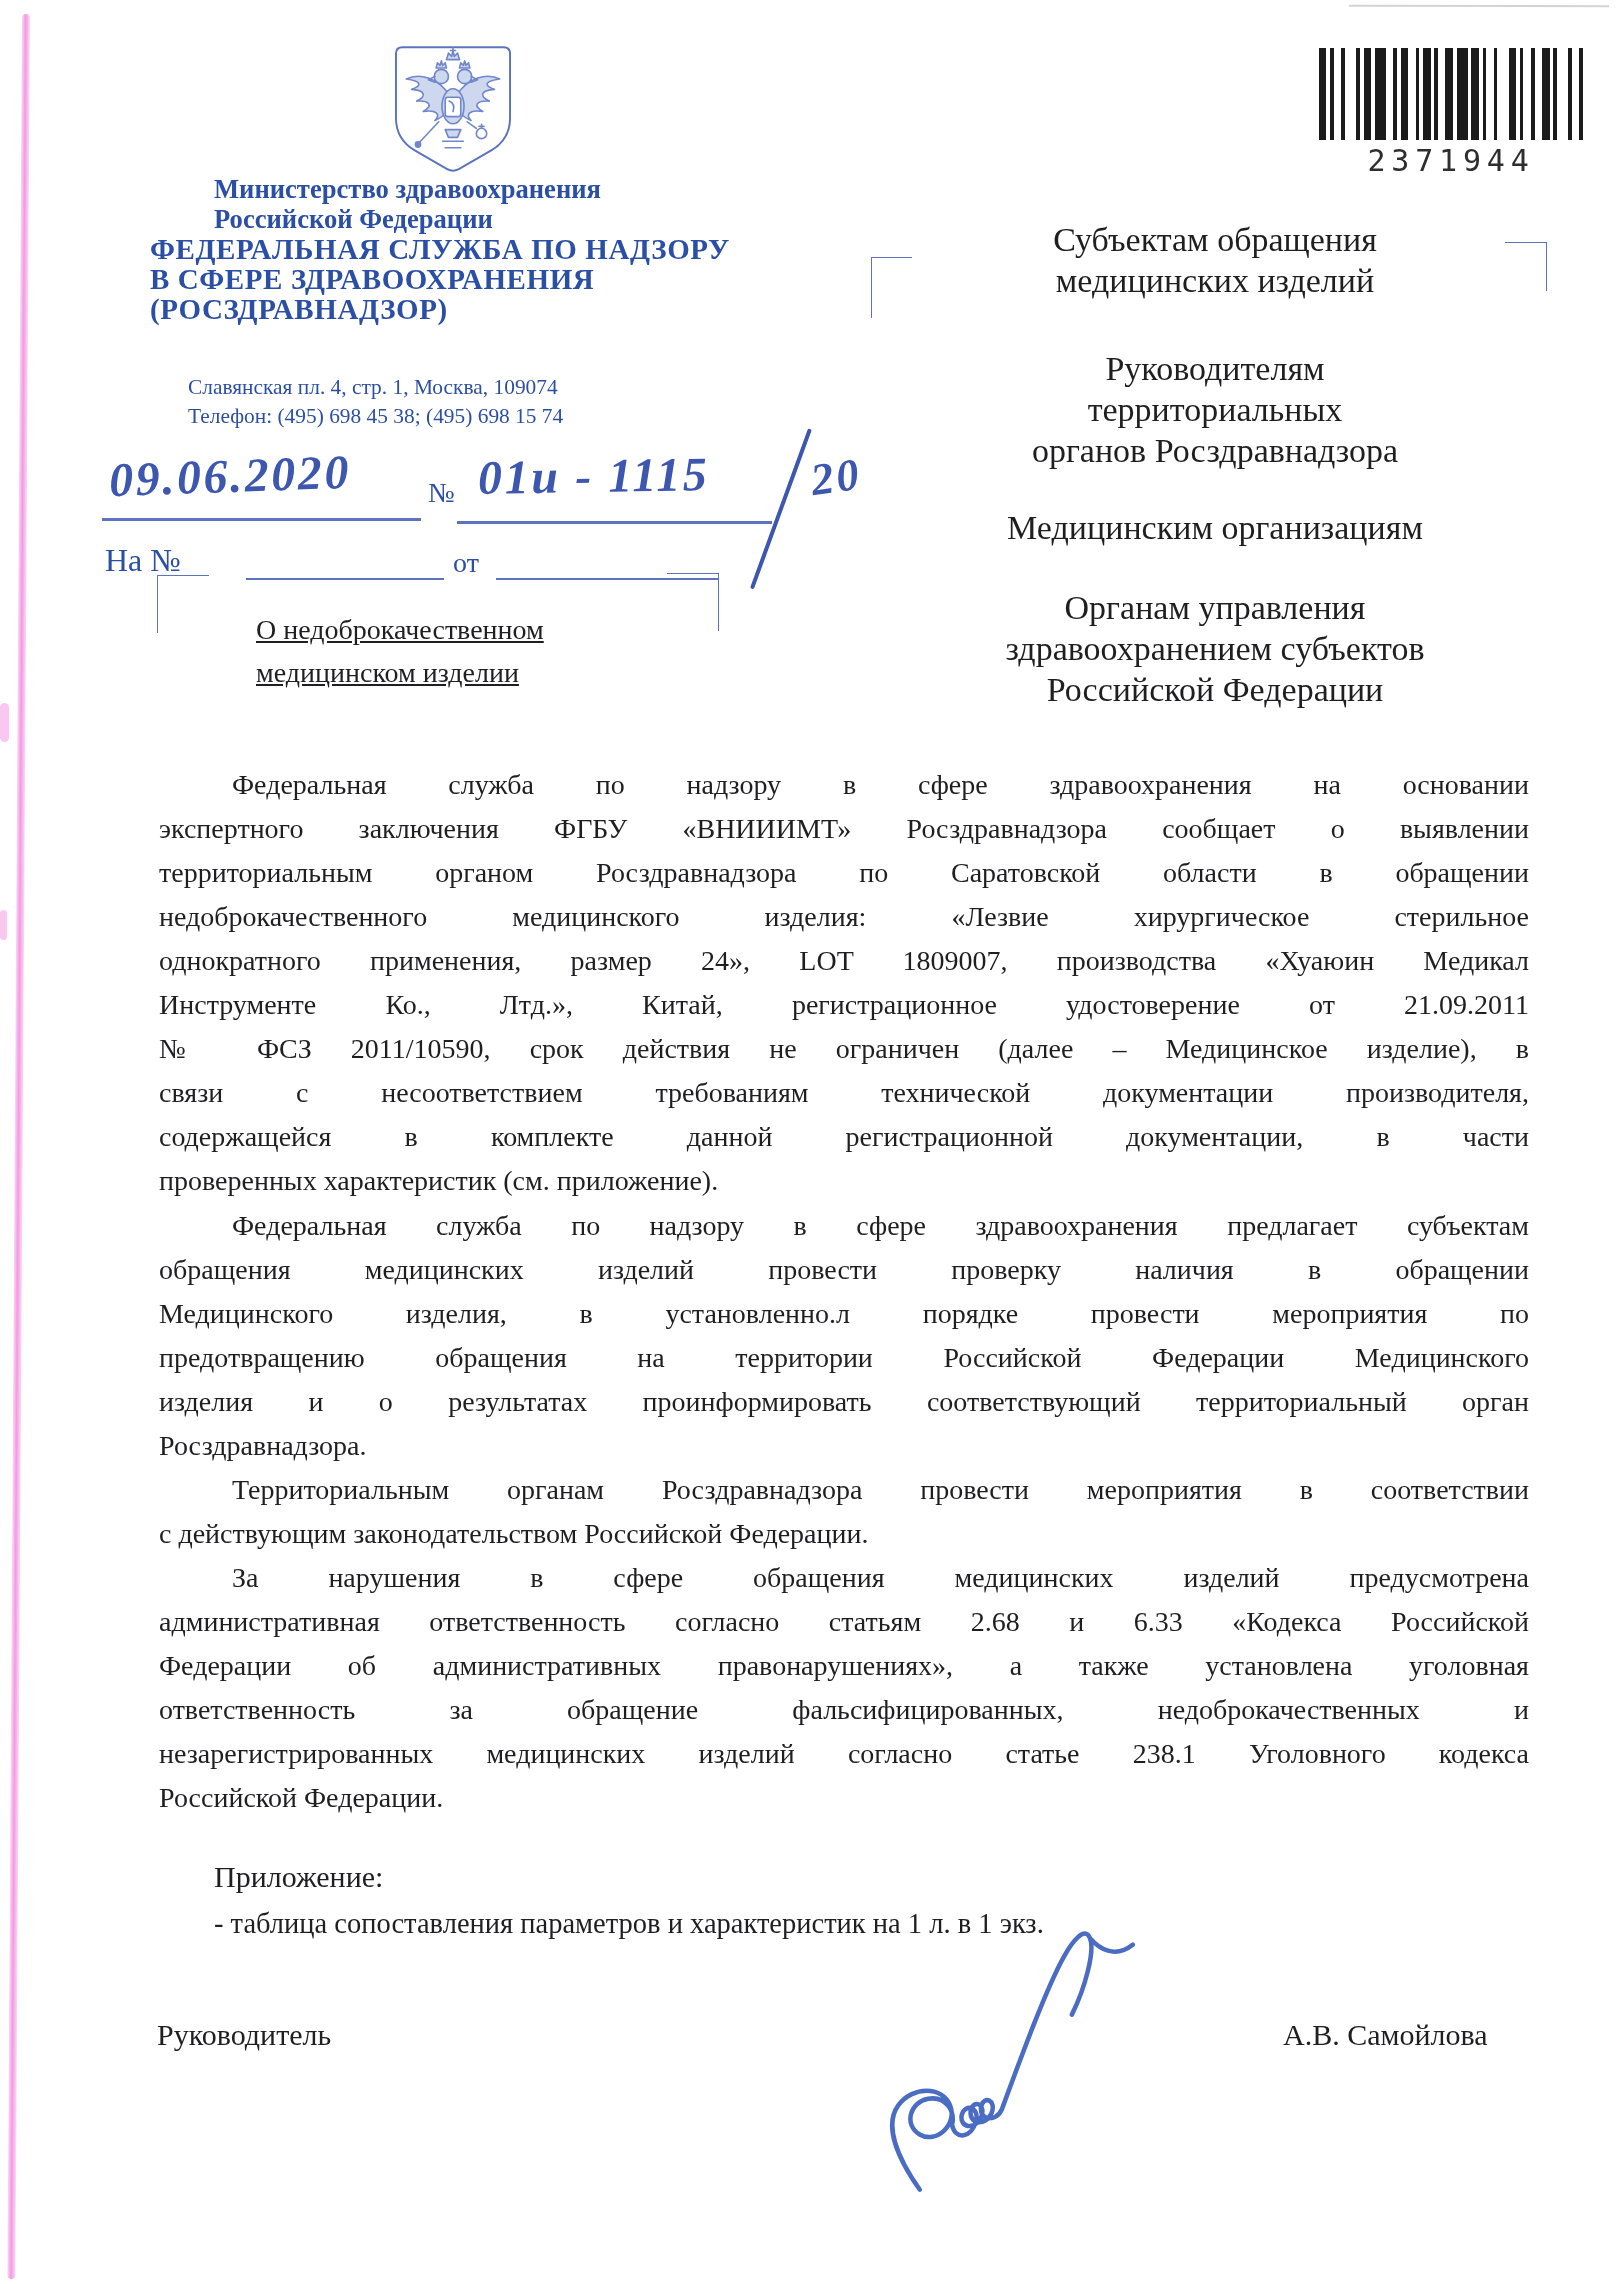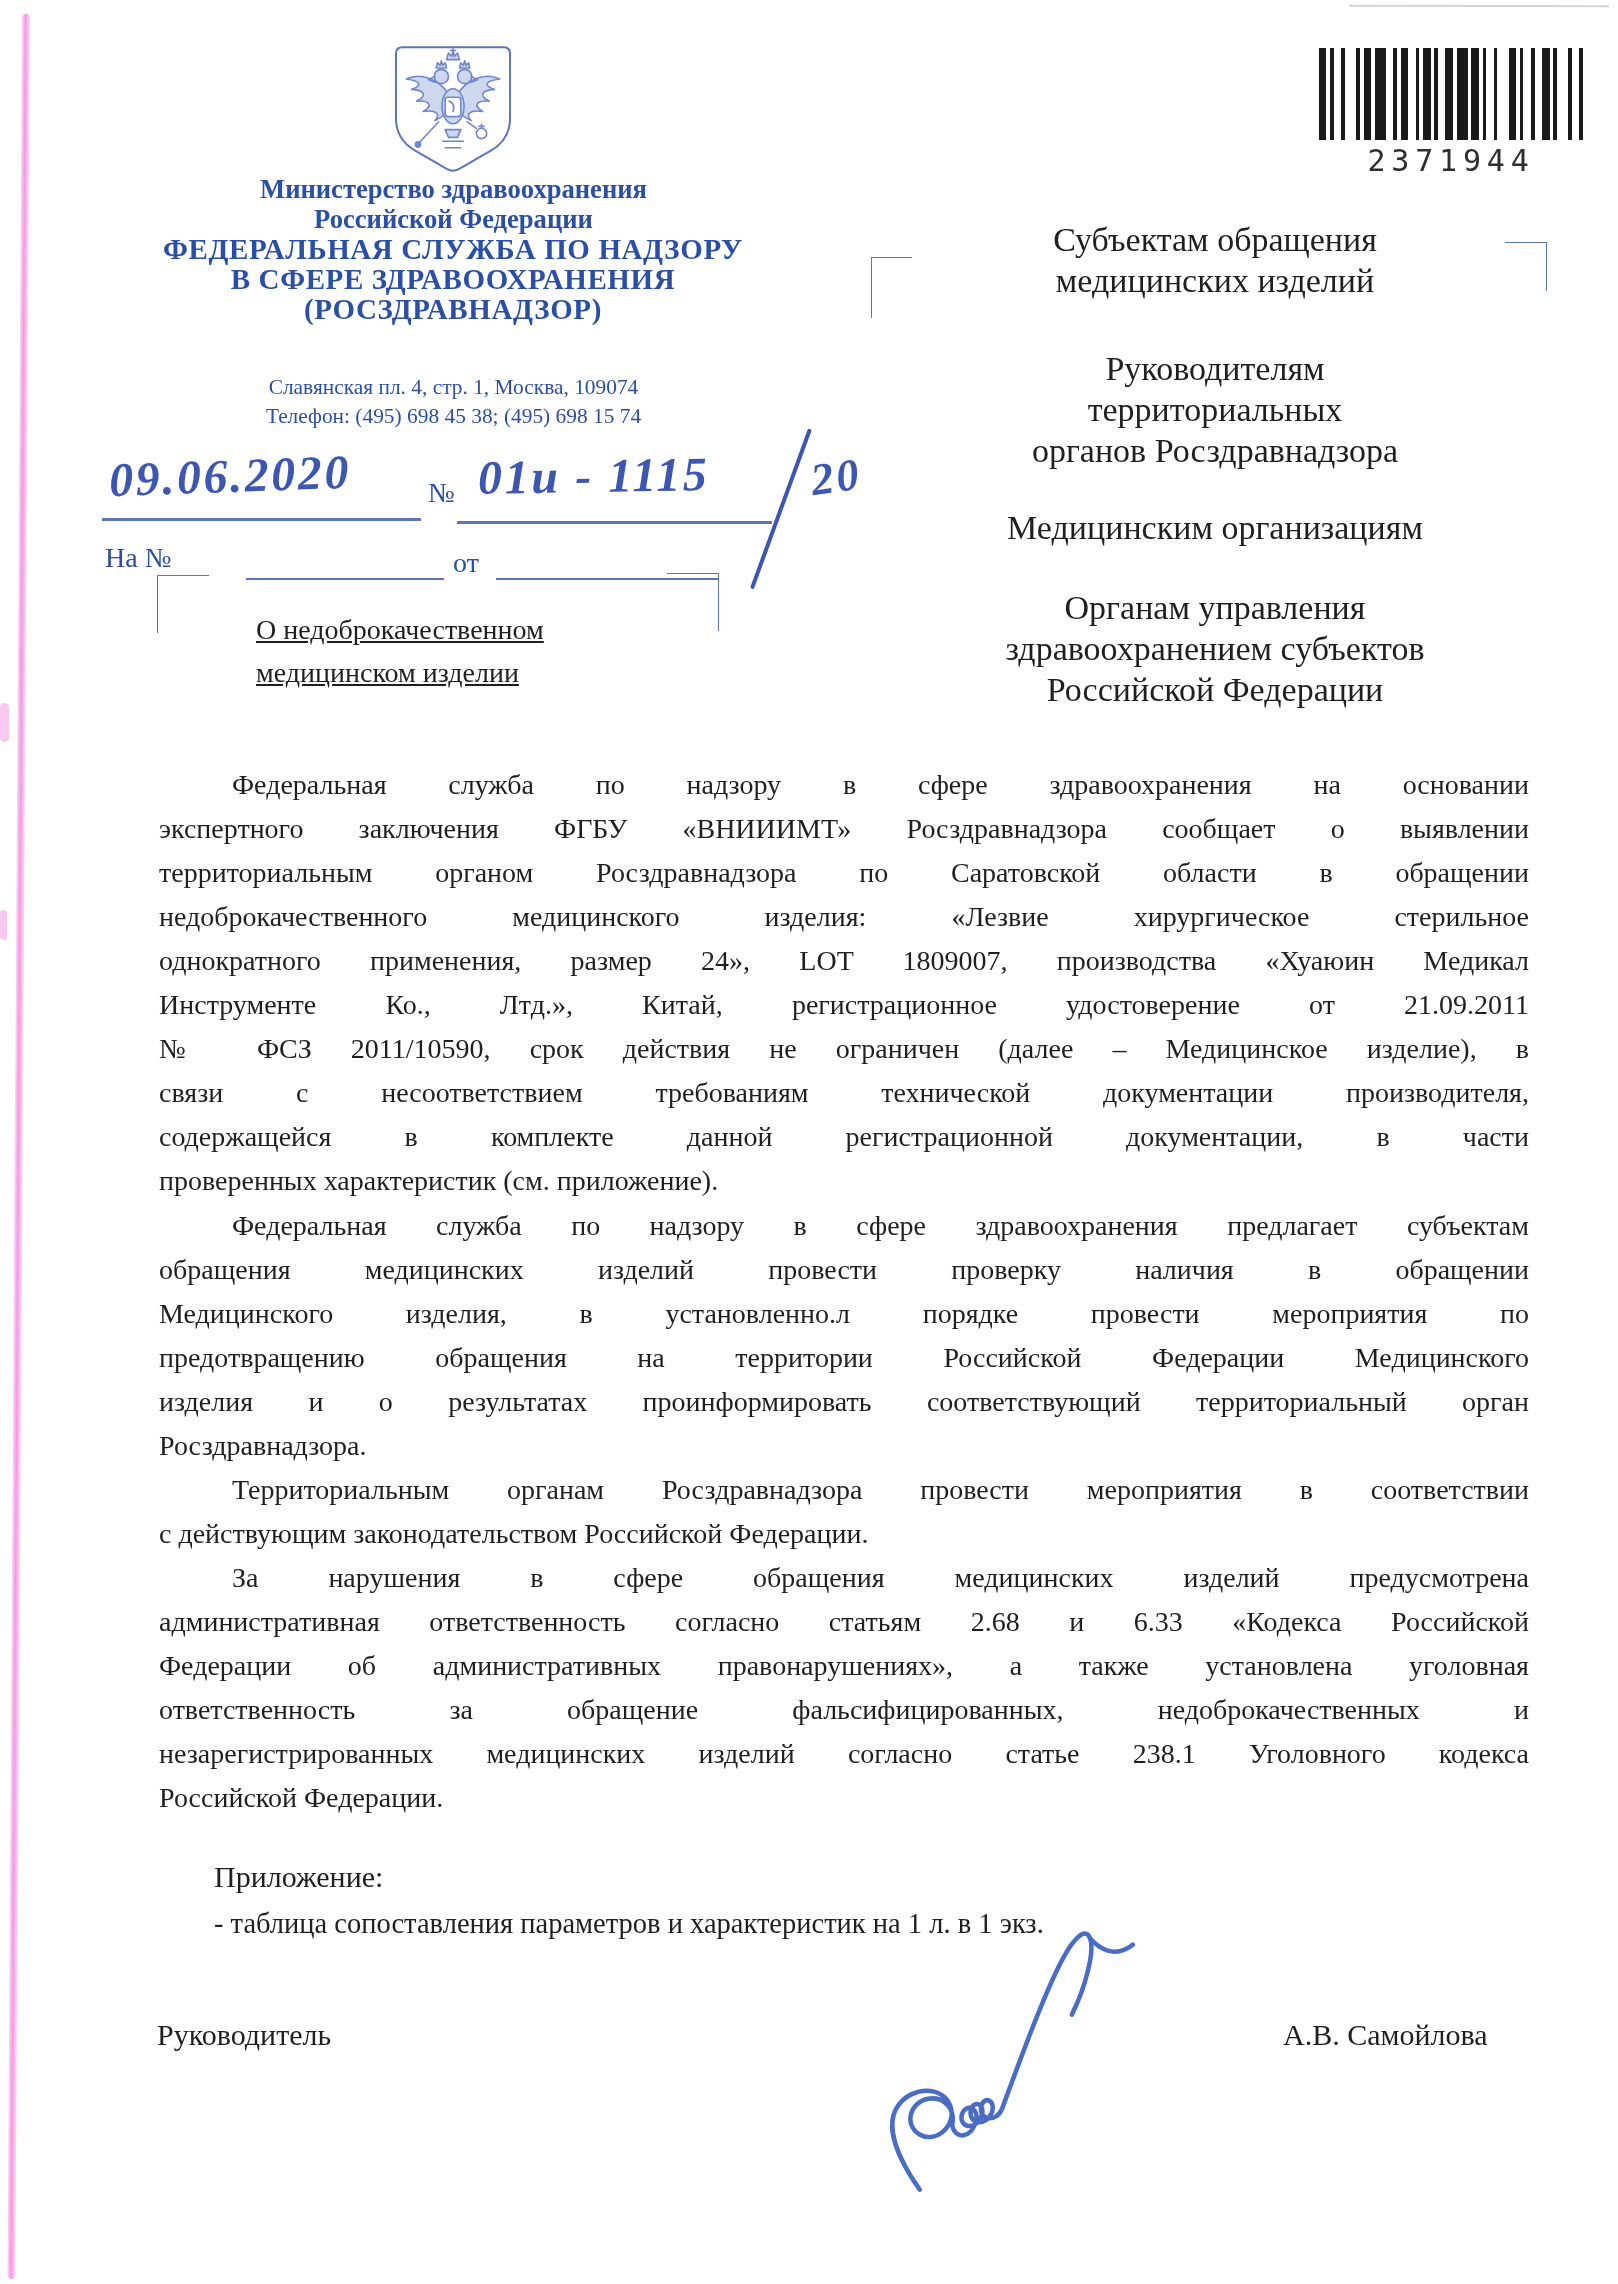--- a/index.html
+++ b/index.html
@@ -3,21 +3,21 @@
 <meta charset="utf-8">
 <style>
   :root{
     --header-blue:#2b4fa5; --emblem-blue:#5b74bd; --hand-blue:#3d57b0;
     --line-blue:#5b74bd; --body-text:#1f1f22; --pink-line:#f3a0e2; --barcode-black:#1b1b1b;
   }
   html,body{margin:0;padding:0;background:#ffffff;}
   .page{position:relative;width:1618px;height:2284px;background:#fff;overflow:hidden;
         font-family:"Liberation Serif",serif;color:var(--body-text);}
   .abs{position:absolute;}
-  .center{text-align:center;}
+  .center{}
   .blue{color:var(--header-blue);}
   
   .ministry div{font-size:26.6px;line-height:30px;font-weight:bold;color:var(--header-blue);}
   .service div{font-size:29px;line-height:30px;font-weight:bold;color:var(--header-blue);letter-spacing:0.6px;}
   .addrline{font-size:21.4px;line-height:28.5px;color:var(--header-blue);}
   
   .pinkline{left:22px;top:14.3px;width:8.4px;height:2265px;border-radius:4.5px;
     background:linear-gradient(to right,#fcd9f6,#f29ae2 45%,#fcd9f6);
     transform:rotate(0.37deg);transform-origin:top left;}
   .pinksmudge{background:#f7b9ec;border-radius:5.2px;opacity:.8;}
@@ -125,21 +125,21 @@
   <div class="abs bcnum">2371944</div>
 
   <div class="abs hand" style="left:109px;top:448px;font-size:48px;transform:rotate(-2deg);">09.06.2020</div>
   <div class="abs blue" style="left:428px;top:477px;font-size:28px;">№</div>
   <div class="abs hand" style="left:478px;top:448px;font-size:48px;transform:rotate(-1deg);">01и - 1115</div>
   <div class="abs slash"></div>
   <div class="abs hand" style="left:811px;top:451px;font-size:45px;transform:rotate(-8deg);">20</div>
   <div class="abs hl" style="left:102px;top:518px;width:319px;"></div>
   <div class="abs hl" style="left:457px;top:521px;width:315px;"></div>
 
-  <div class="abs blue" style="left:105px;top:542px;font-size:28px;">На №</div>
+  <div class="abs blue" style="left:105px;top:542px;font-size:32px;">На №</div>
   <div class="abs hl" style="left:246px;top:578px;width:198px;height:1.9px;"></div>
   <div class="abs blue" style="left:453px;top:547px;font-size:28px;">от</div>
   <div class="abs hl" style="left:496px;top:578px;width:223px;height:1.9px;"></div>
 
   <div class="corner tl" style="left:157px;top:575px;width:51px;height:57px;"></div>
   <div class="corner tr" style="left:667px;top:573px;width:51px;height:57px;"></div>
   <div class="abs subject" style="left:256px;top:608px;width:415px;">
       <div>О недоброкачественном</div>
       <div>медицинском изделии</div>
     </div>

